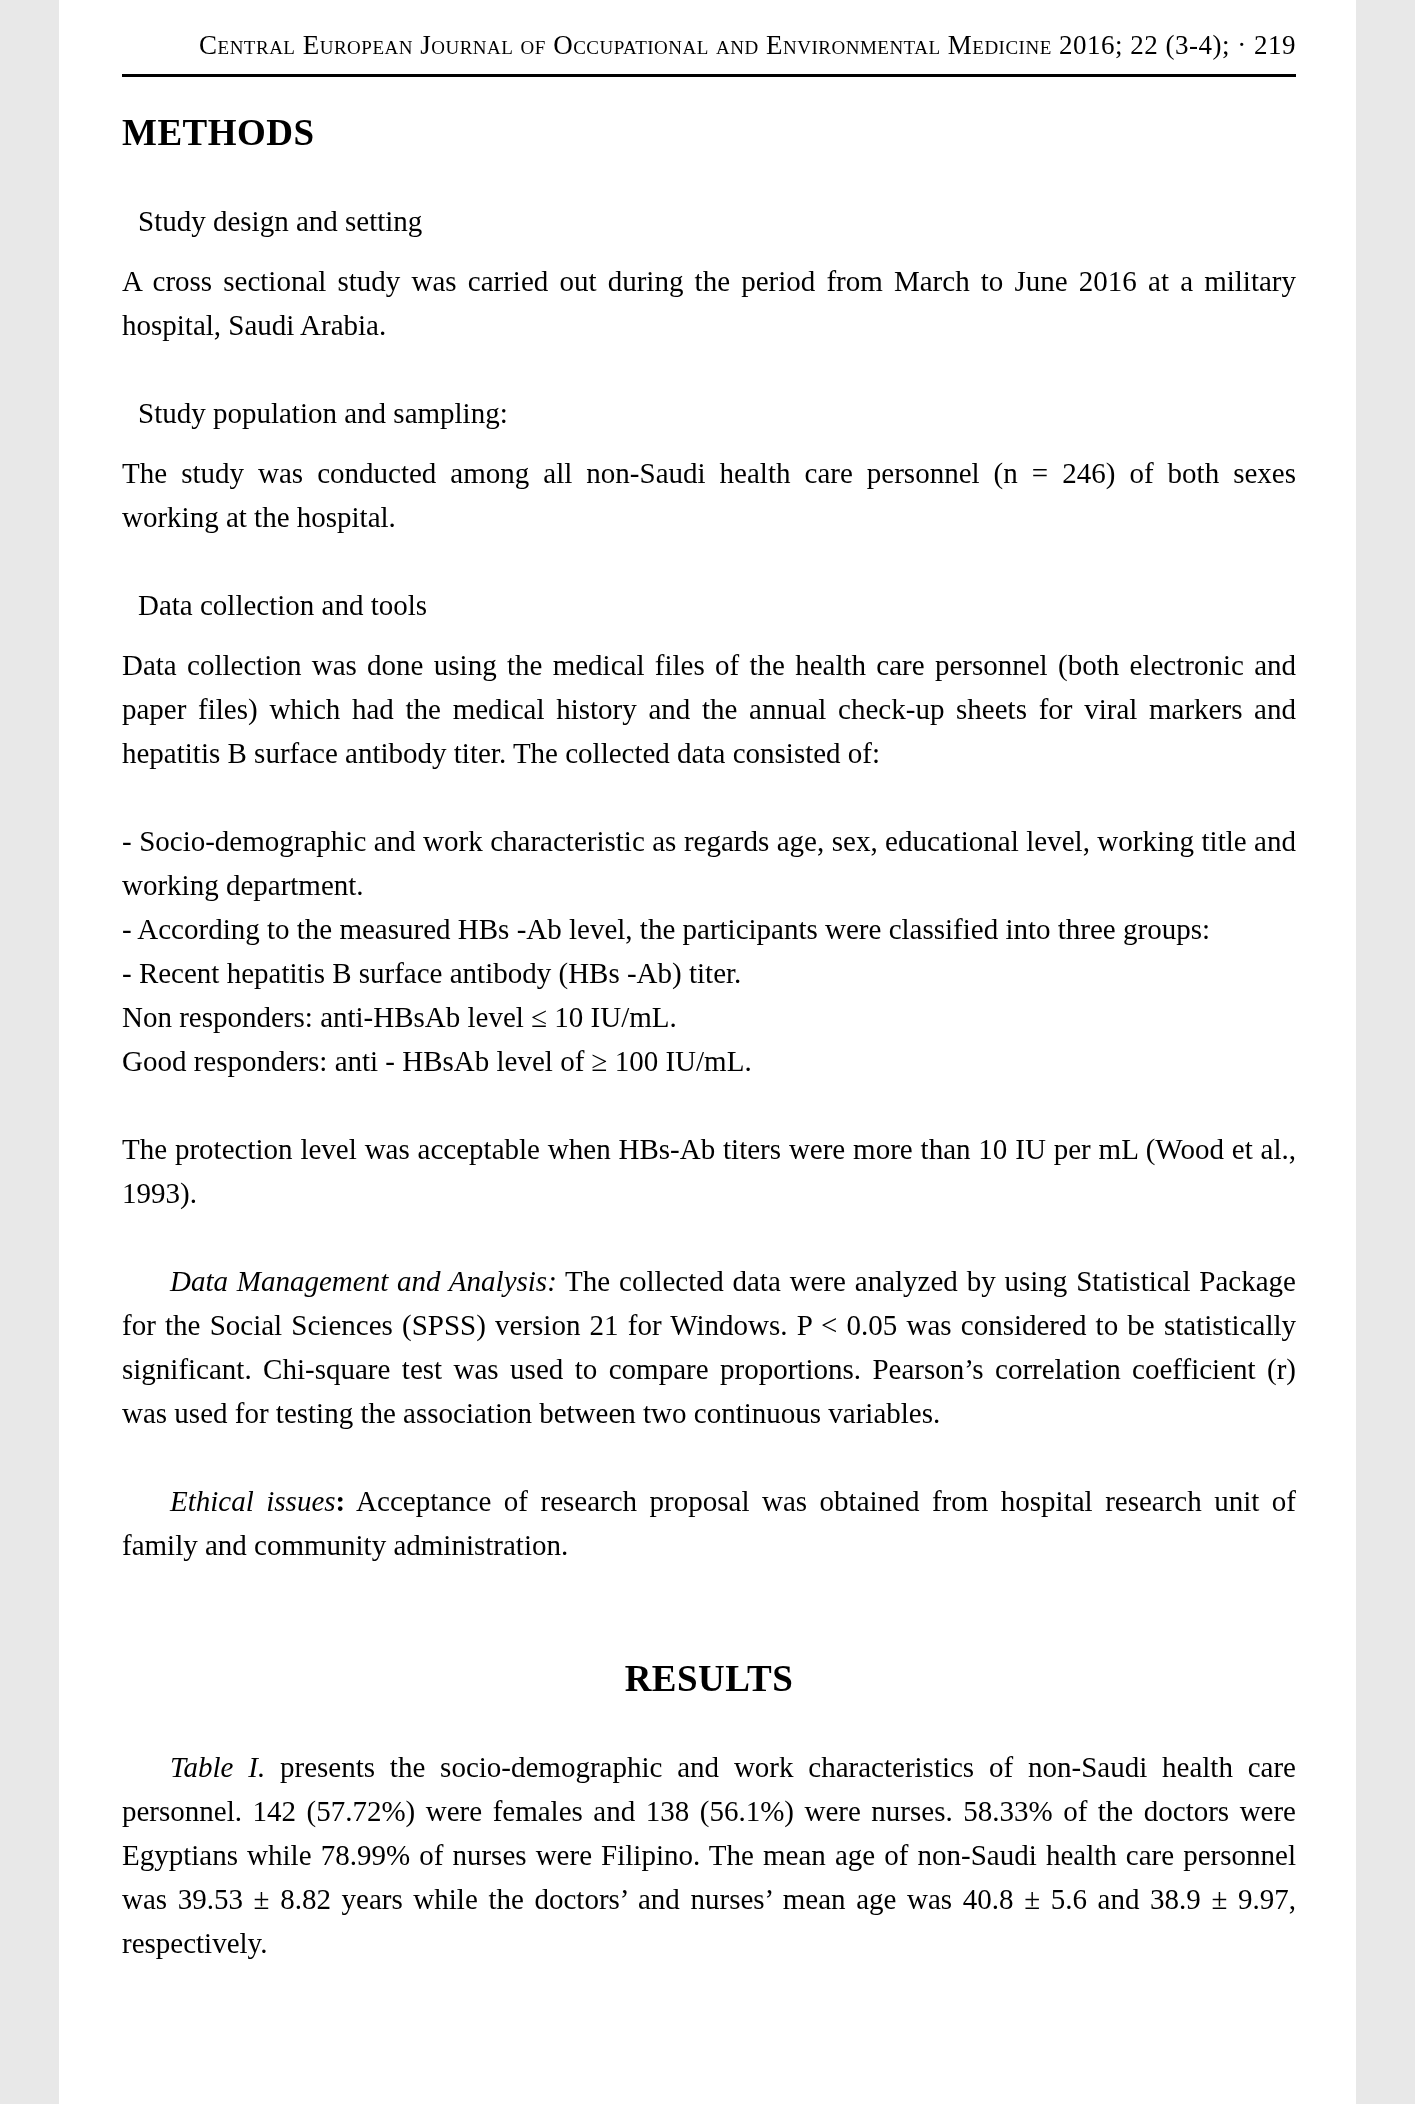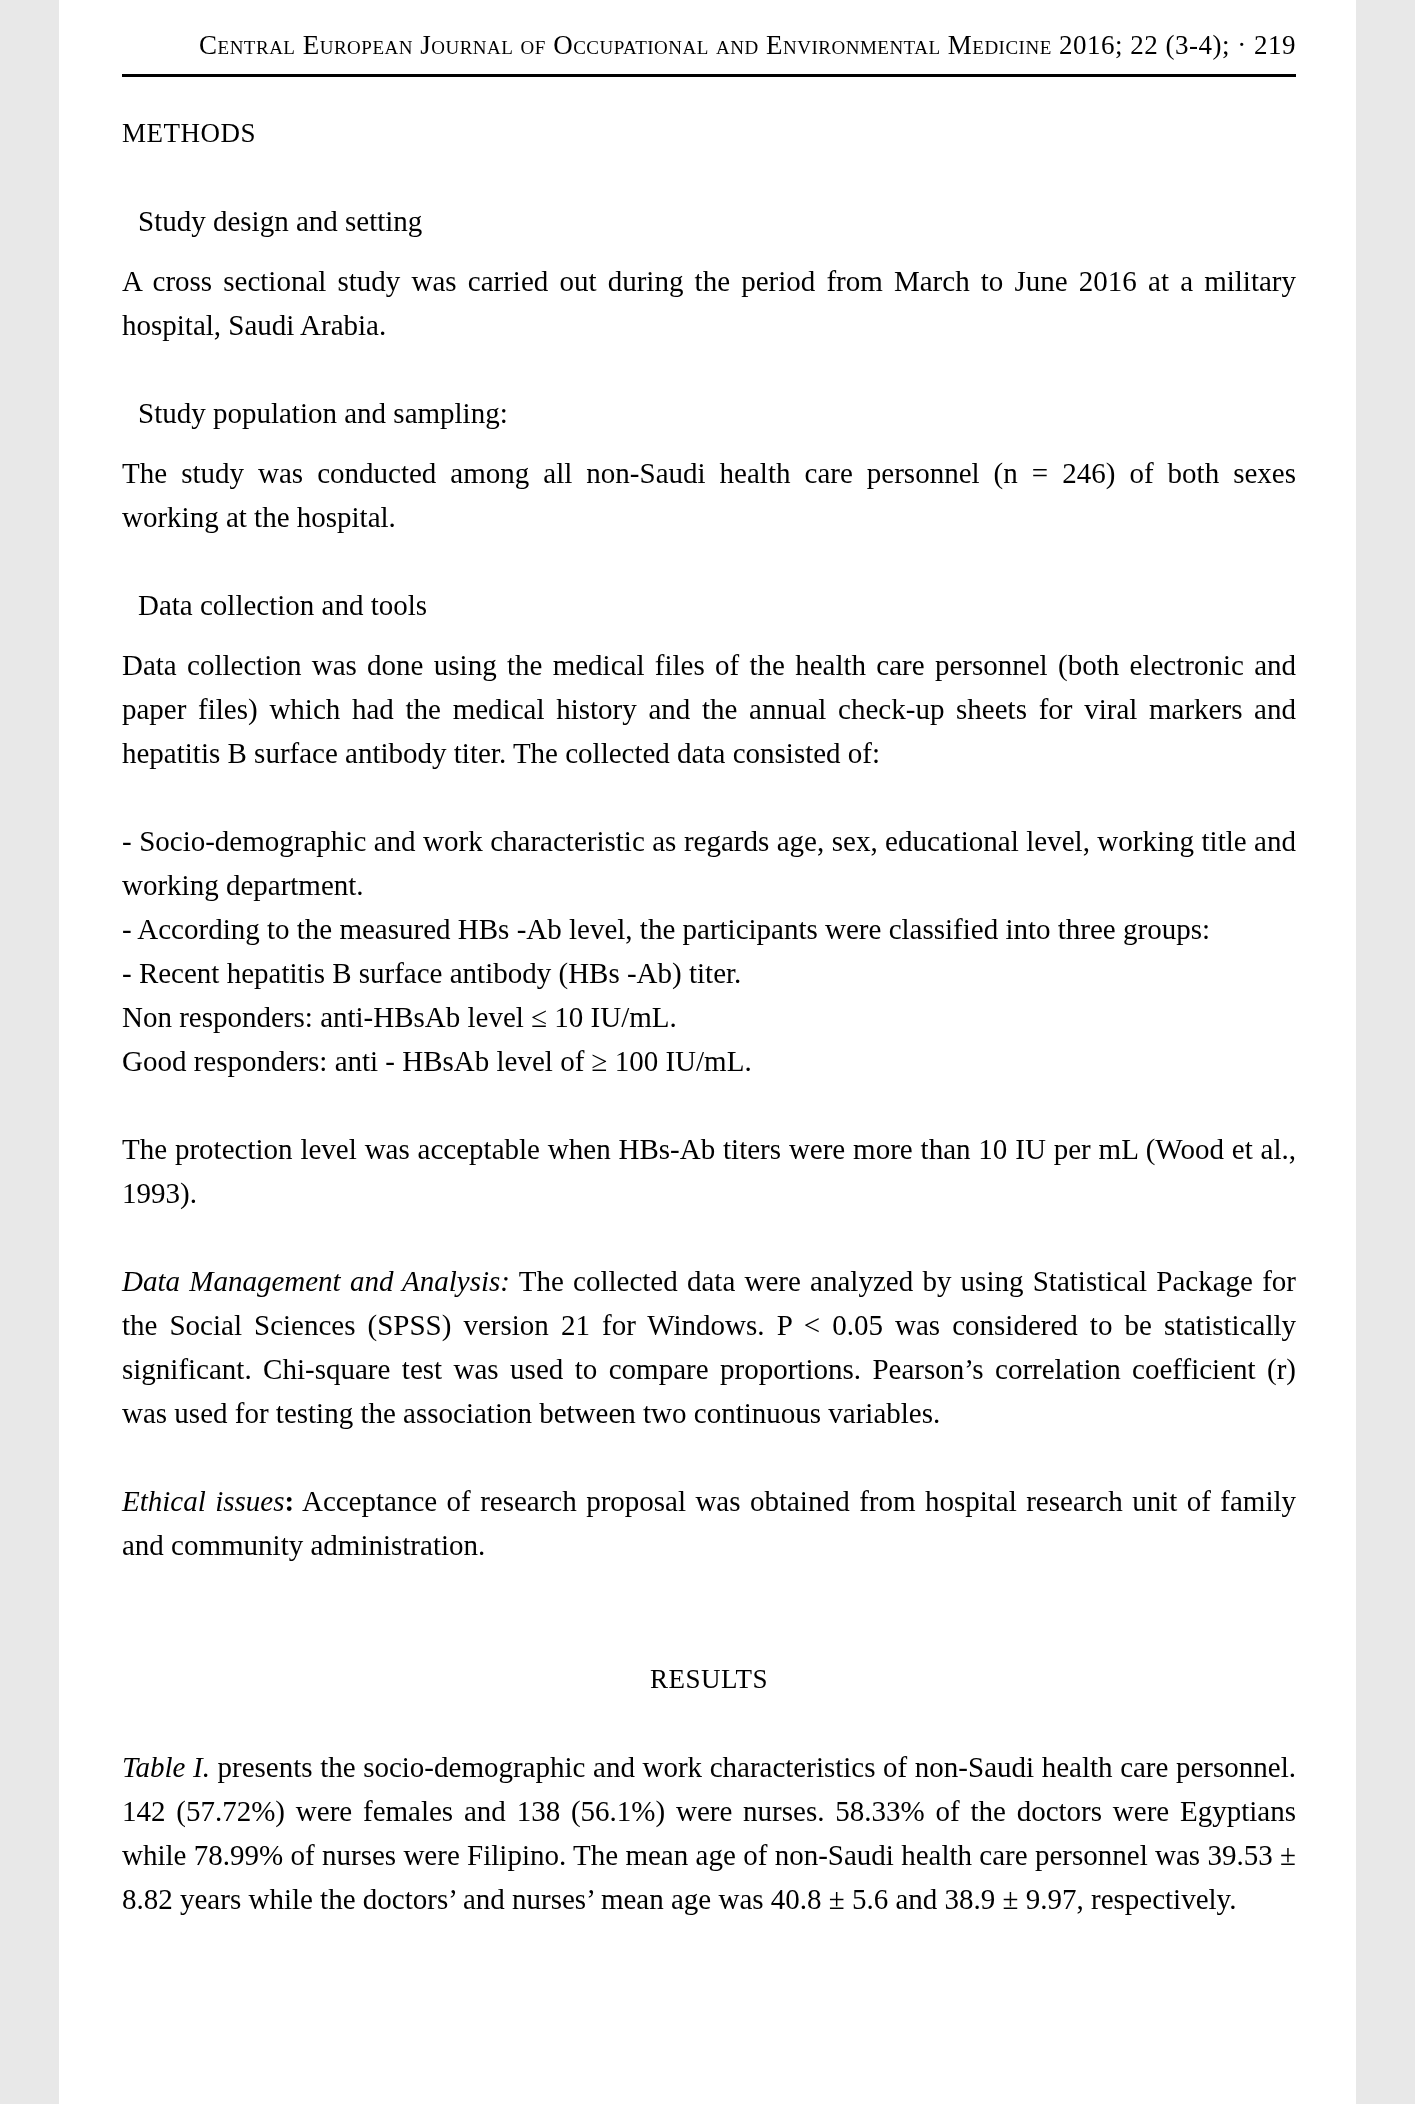--- a/index.html
+++ b/index.html
@@ -32,44 +32,44 @@
     border-top: 3px solid #000000;
     margin: 0 0 0 0;
   }
   main {
     display: block;
     padding-top: 36px;
     font-size: 29px;
     line-height: 44px;
   }
   h1.section-title {
-    font-size: 27px;
+    font-size: 37px;
     line-height: 40px;
-    font-weight: normal;
+    font-weight: bold;
     margin: 0 0 46px 0;
     letter-spacing: 0.5px;
   }
   h1.results-title {
     margin-top: 92px;
     text-align: center;
   }
   .subhead {
     margin: 16px;
   }
   .para {
     margin: 0 0 44px 0;
     text-align: justify;
   }
   .para:last-child { margin-bottom: 0; }
   .list-block { margin: 0 0 44px 0; }
   .list-line {
     margin: 0;
     text-align: justify;
   }
-  .lead-italic { font-style: italic; }
+  .lead-italic { font-style: italic; margin-left: 48px; }
   .lead-bold-colon { font-weight: bold; }
 </style>
 </head>
 <body>
 
 <div class="page">
 
   <header>
     <div class="journal-line">Central European Journal of Occupational and Environmental Medicine 2016; 22 (3-4); · 219</div>
     <hr class="header-rule">

